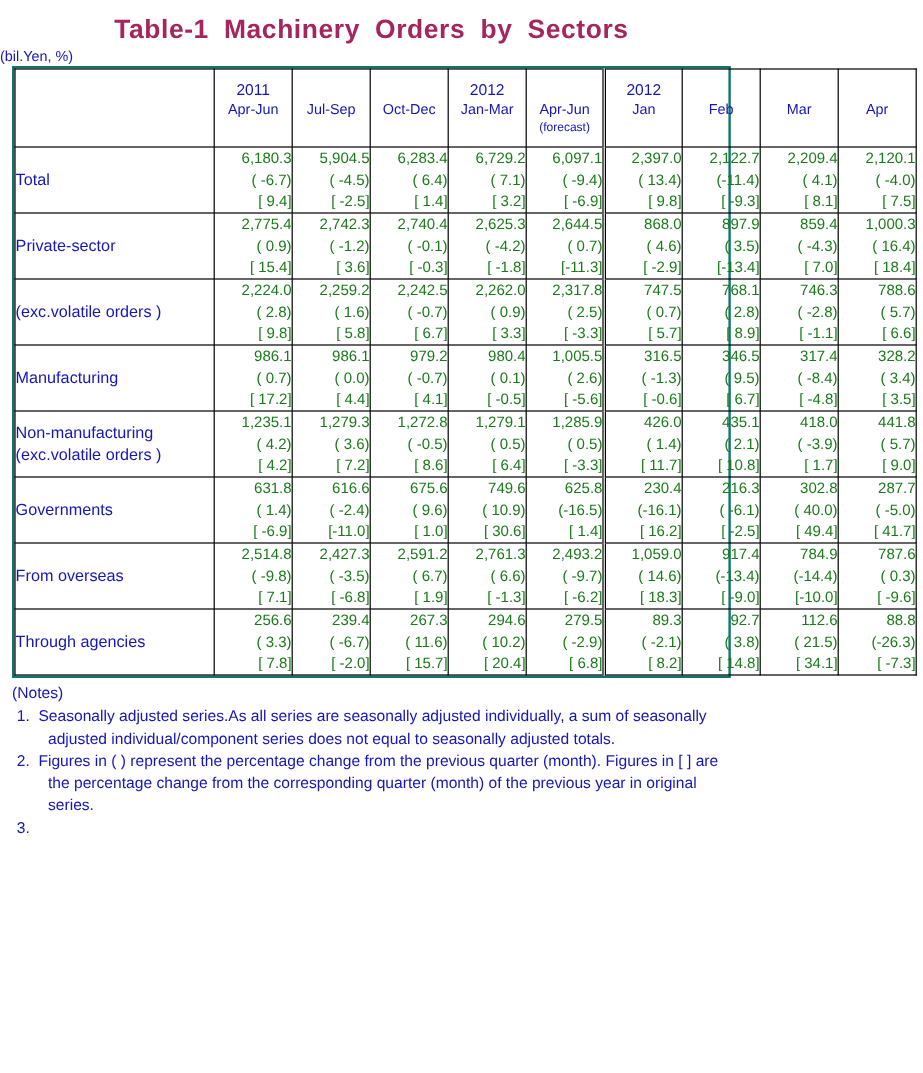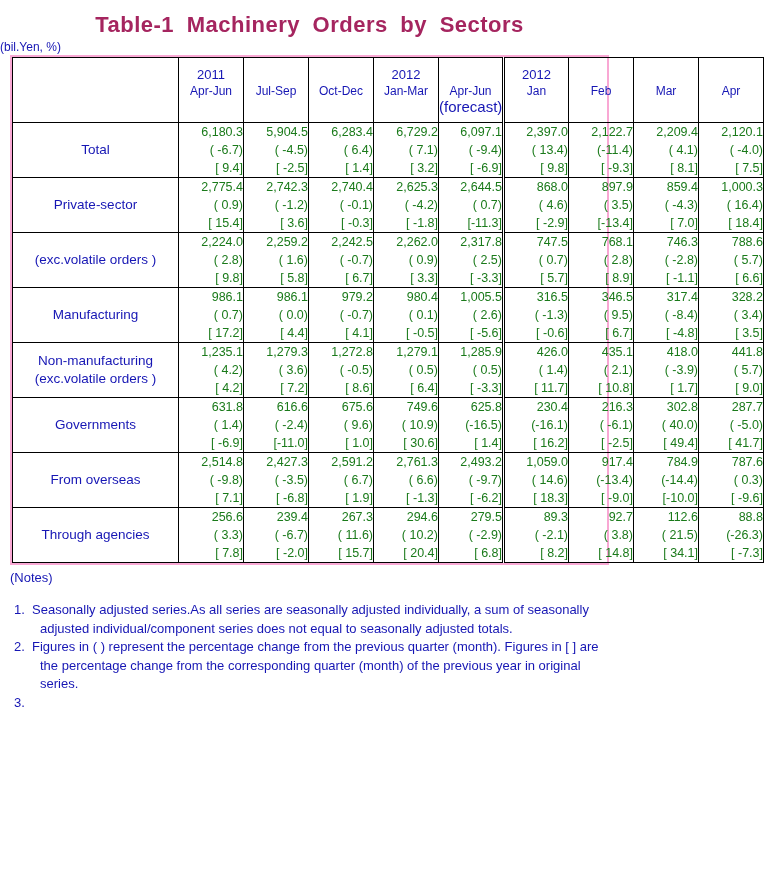--- a/index.html
+++ b/index.html
@@ -38,21 +38,21 @@
     text-align: left;
     color: #1616b4;
     font-size: 12px;
     padding-right: 12px;
     padding-bottom: 1px;
   }
 
   
   .table-wrap {
     margin: 0 10px 0 10px;
-    border: 2px solid #f9a8d4;
+    border: 2px solid #0f766e;
     box-sizing: border-box;
   }
 
   table.main {
     border-collapse: collapse;
     width: 100%;
     table-layout: fixed;
   }
 
   table.main td, table.main th {
@@ -84,21 +84,21 @@
   }
   .hdr-blank { visibility: hidden; }
   .hdr-per {
     display: block;
     font-size: 12px;
     height: 17px;
     line-height: 17px;
   }
   .hdr-sub {
     display: block;
-    font-size: 15px;
+    font-size: 10px;
     height: 14px;
     line-height: 14px;
   }
   .hdr-sub.empty { visibility: hidden; }
 
   
   .sep-left  { border-left: 3px double #000 !important; }
   .sep-right { border-right: 3px double #000 !important; }
 
   
@@ -116,37 +116,37 @@
   .num .yoy  { display: block; }
 
   
   .lbl {
     color: #1616b4;
     font-size: 13.5px;
     line-height: 1.3;
     padding: 2px 4px;
     vertical-align: middle;
   }
-  .lbl .line { display: block; text-align: center; }
+  .lbl .line { display: block; }
 
   .lbl-total     { padding-left: 12px; }
   .lbl-ind1      { padding-left: 22px; }
   .lbl-ind2      { padding-left: 32px; }
 
   
   td.nest1 { border-left: 1px solid #000 !important; }
 
   
   .notes {
     margin: 4px 0 0 10px;
     color: #1616b4;
     font-size: 13px;
     line-height: 1.42;
   }
-  .notes .head { margin-bottom: 14px; }
+  .notes .head { margin-bottom: 1px; }
   .notes ol {
     margin: 0;
     padding-left: 0;
     list-style: none;
   }
   .notes li {
     padding-left: 22px;
     position: relative;
     margin-bottom: 0px;
   }

